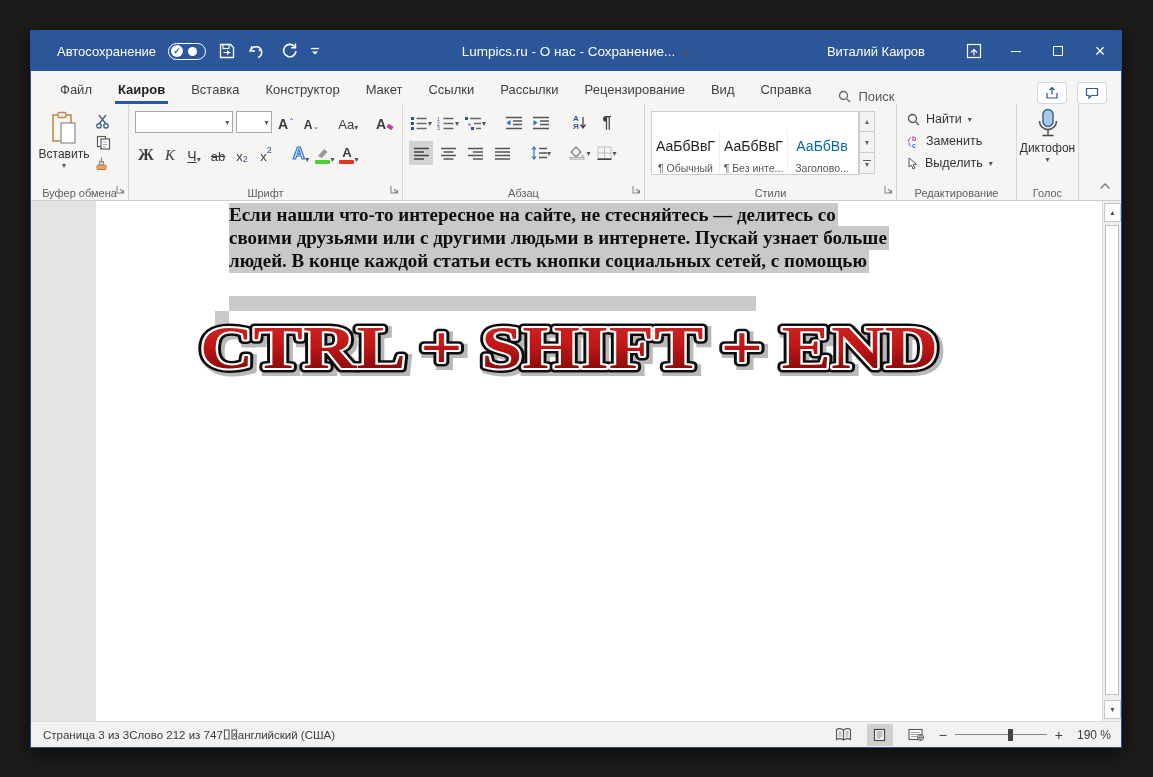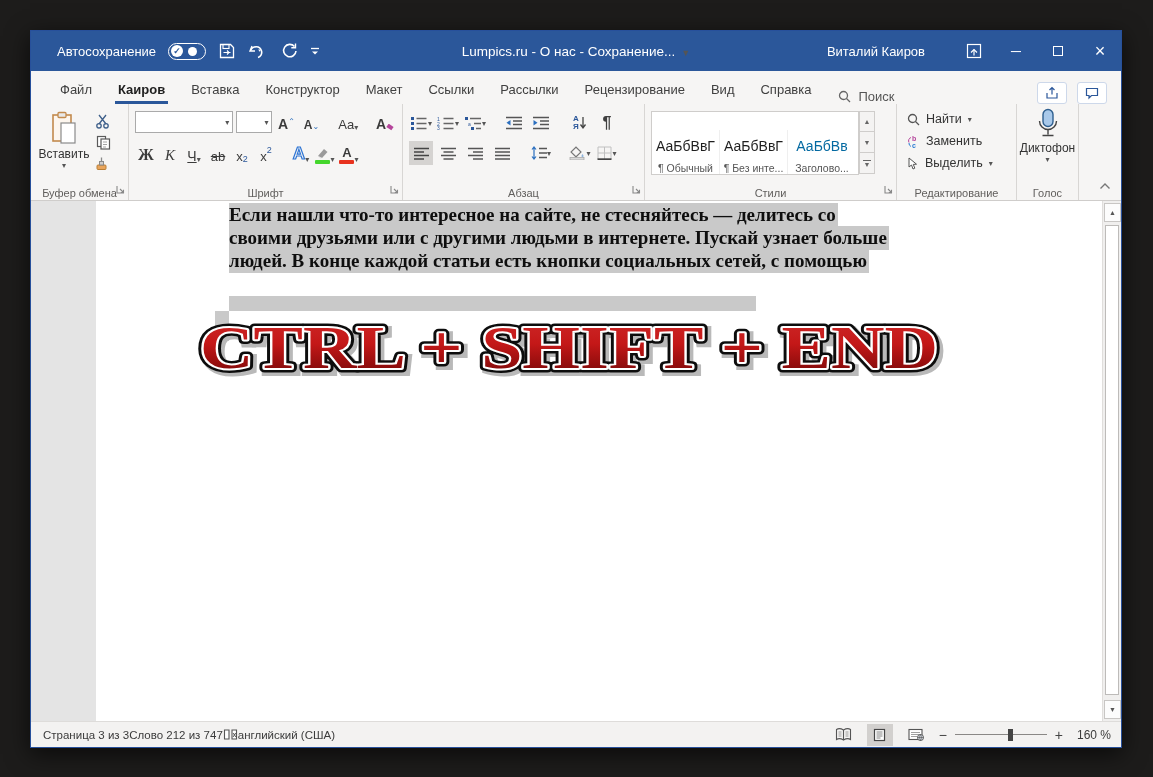--- a/index.html
+++ b/index.html
@@ -608,17 +608,17 @@
           <path d="M9.5 9.5h6M12.5 6.5 a5 5 0 0 1 0 6 M12.5 6.5 a5 5 0 0 0 0 6" fill="none" stroke="#555" stroke-width="0.7"></path>
         </svg>
       </span>
       <div class="zoomctl">
         <span class="zminus">−</span>
         <span class="ztrack">
             <span class="zthumb"></span>
           </span>
         <span class="zplus">+</span>
       </div>
-      <span class="zoomval">160 %</span>
+      <span class="zoomval">190 %</span>
     </div>
   </div>
 
 </div>
 
 </body></html>

